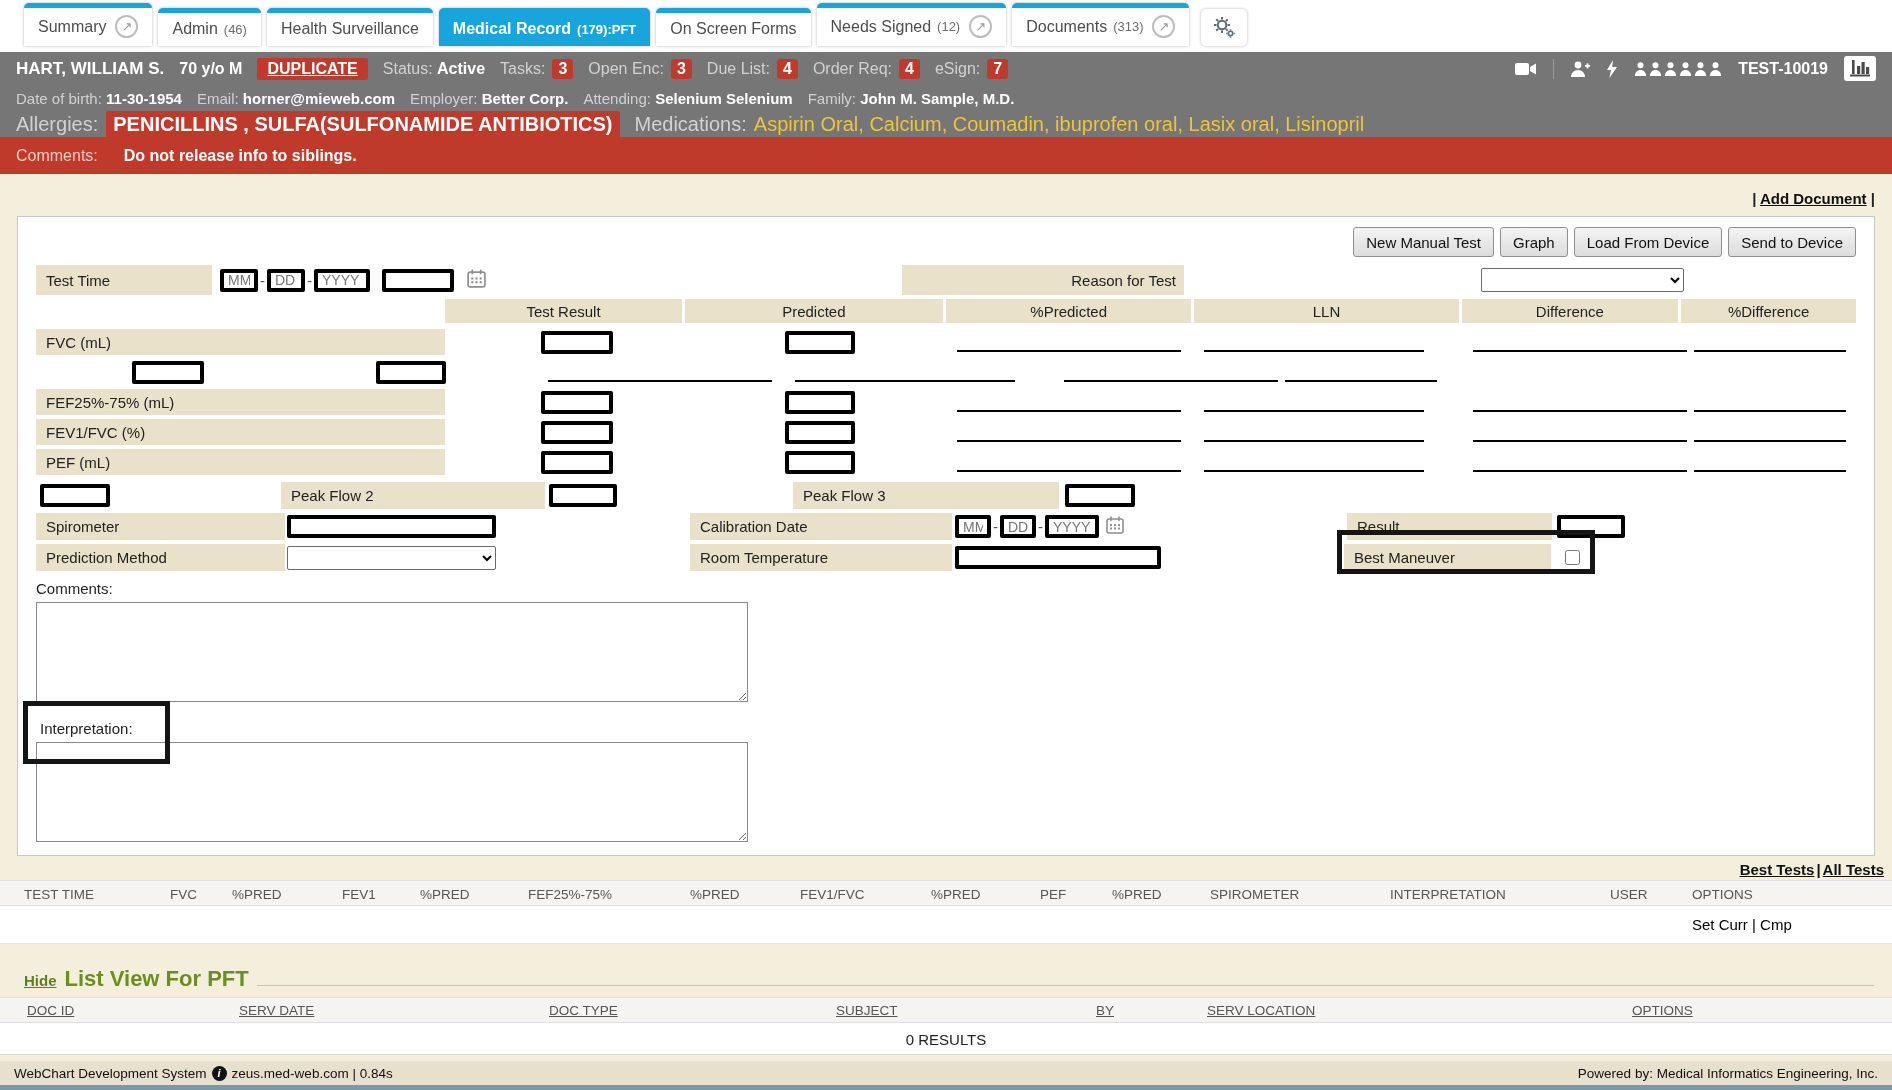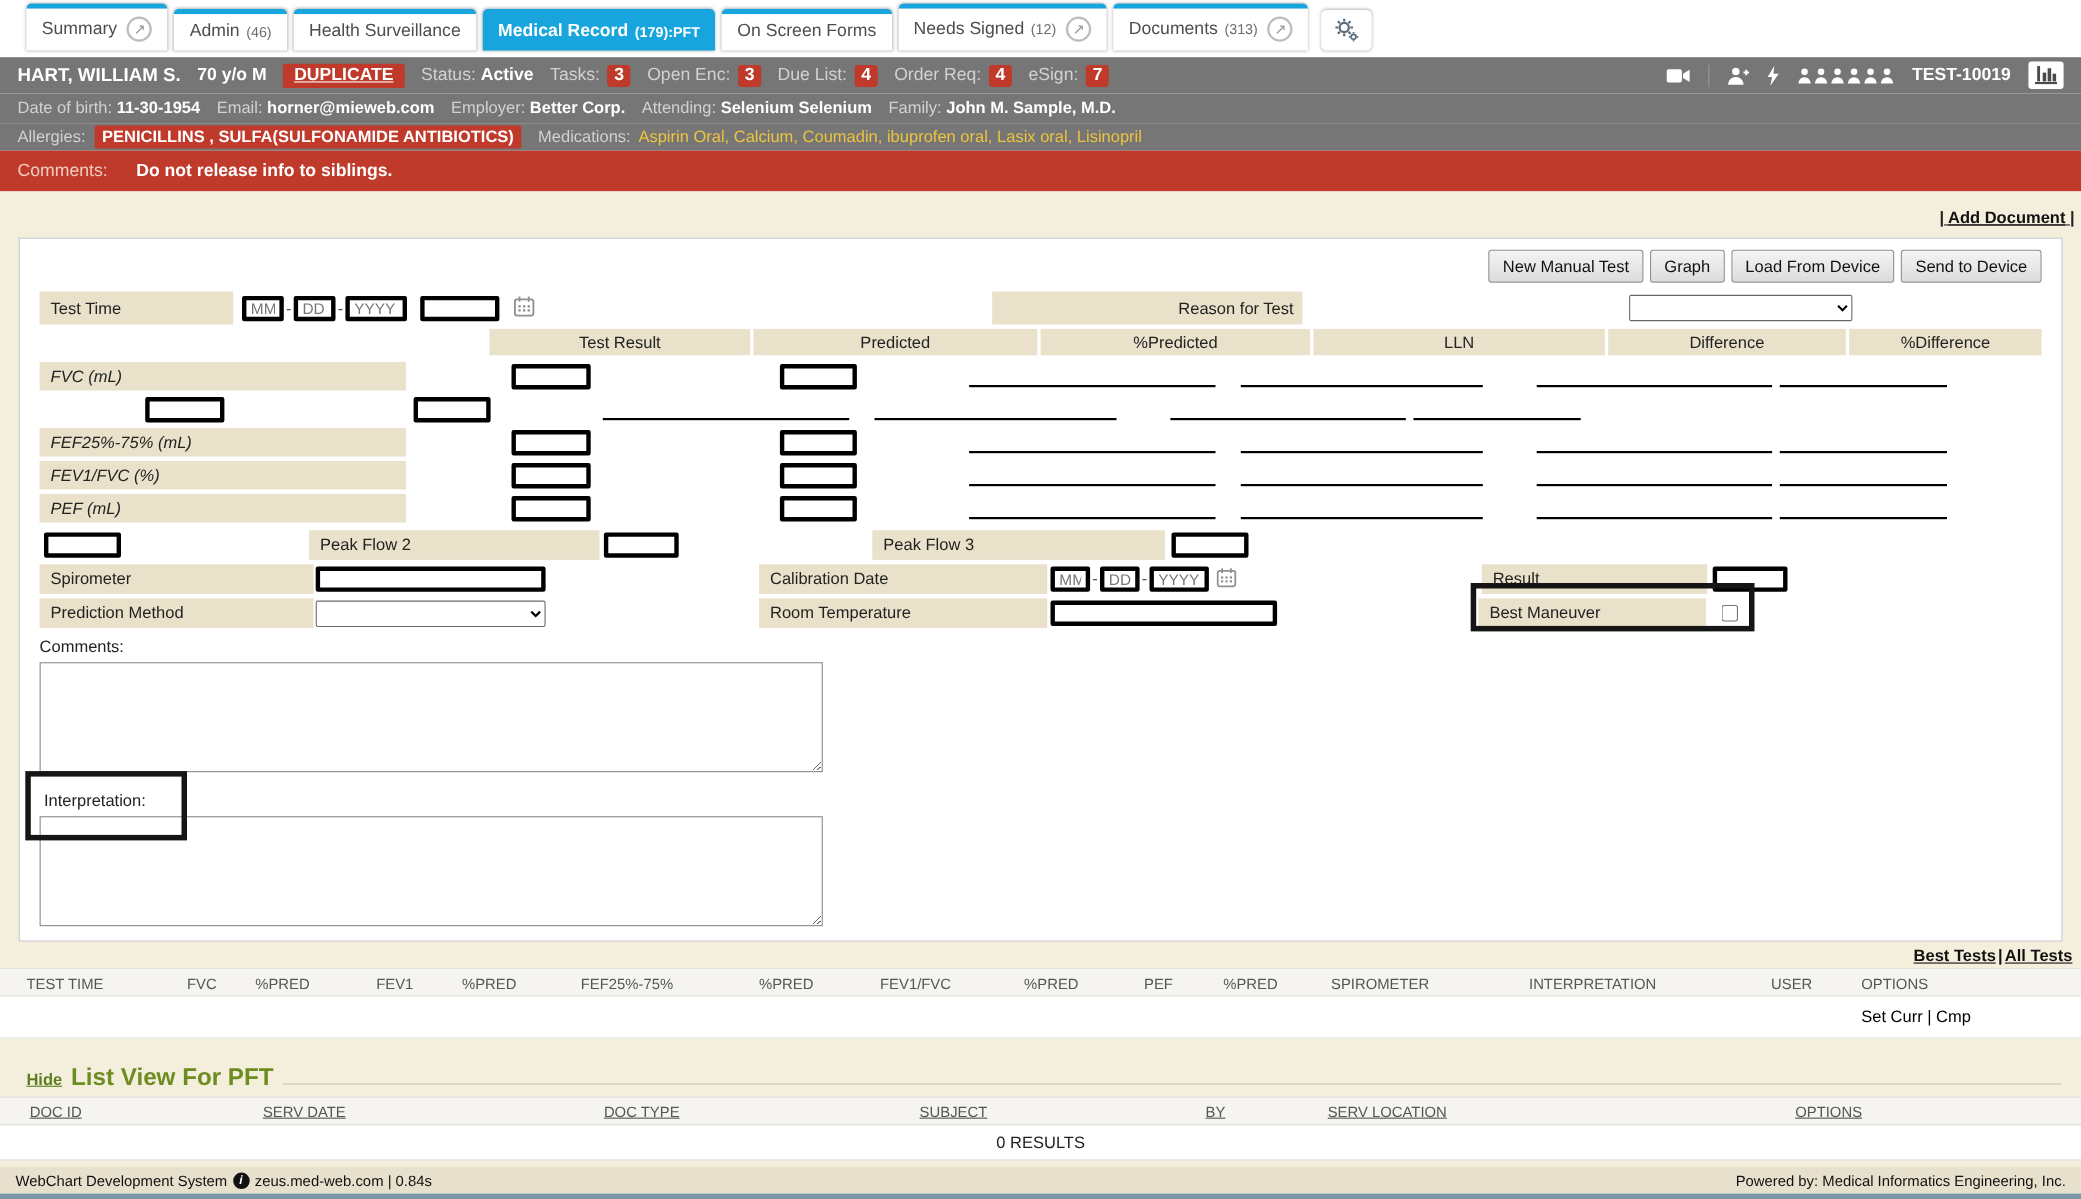--- a/index.html
+++ b/index.html
@@ -17,21 +17,21 @@
   .ext-icon { width:23px; height:23px; border:2px solid #bdbdbd; border-radius:50%;
               display:inline-flex; align-items:center; justify-content:center; color:#9a9a9a; font-size:13px; }
   .ext-icon::before { content:"\2197"; }
   .gearbtn { margin-left:6px; background:#fff; border:0; border-radius:5px; box-shadow:0 0 3px rgba(0,0,0,.3);
              padding:6px 11px 4px; cursor:pointer; align-self:center; }
 
   
   .pbar { background:#767676; color:#fff; display:flex; align-items:center; padding:0 16px; gap:15px; }
   .pbar-1 { height:33px; font-size:16px; }
   .pbar-2 { height:27px; font-size:15px; }
-  .pbar-3 { height:25px; font-size:15px;align-items:center; }
+  .pbar-3 { height:25px; font-size:20px;align-items:center; }
   .plabel { color:#d2d2d2; }
   .pval { color:#fff; font-weight:bold; }
   .pname { font-size:17px; font-weight:bold; }
   .redbadge { background:#bf3a2b; color:#fff; font-weight:bold; padding:2px 7px; border-radius:2px; }
   .dup { text-decoration:underline; cursor:pointer; padding:2px 10px; }
   .cnt { display:inline-flex; gap:7px; align-items:center; }
   .cnt .redbadge { padding:1px 6px; border-radius:3px; cursor:pointer; }
   .pright { margin-left:auto; display:flex; align-items:center; gap:16px; }
   .pright svg { display:block; }
   .vdiv { width:1px; height:20px; background:#9a9a9a; }
@@ -44,21 +44,21 @@
   .meds .med::after { content:", "; color:#ecc43d; }
   .meds .med:last-child::after { content:""; }
 
   
   .combar { background:#bf3a2b; color:#fff; height:37px; display:flex; align-items:center; padding:0 16px; gap:26px; font-size:16px; }
   .combar .clabel { color:#f0cdc2; }
   .combar .cval { font-weight:bold; }
 
   
   .page { background:#f4eedd; height:887px; }
-  .adddoc-row { text-align:right; padding:16px 6px 0; font-size:15px; font-weight:bold; height:38px;text-decoration:underline; }
+  .adddoc-row { text-align:right; padding:16px 17px 0; font-size:15px; font-weight:bold; height:38px; }
   .adddoc-row a { color:#111; cursor:pointer; }
   .adddoc-row::before { content:"| "; }
   .adddoc-row::after { content:" |"; }
 
   .panel { position:relative; background:#fff; border:1px solid #c6c6c6; margin:4px 17px 0; height:640px; padding:10px 18px 0; }
   .btnrow { display:flex; justify-content:flex-end; gap:6px; height:30px; }
   .btnrow button { font-family:"Liberation Sans",sans-serif; font-size:15px; padding:3px 12px;
                    background:linear-gradient(#f4f4f4,#dcdcdc); border:1px solid #8f8f8f; border-radius:3px; cursor:pointer; color:#111; }
 
   .form { margin-top:8px; font-size:15px; }
@@ -75,21 +75,21 @@
   .tt-label { width:176px; align-self:stretch; }
   .reason-cell { width:282px; margin-left:415px; align-self:stretch; justify-content:flex-end; padding-right:8px; }
   .reason-sel { width:203px; margin-left:297px; }
 
   .r-head { height:24px; margin-bottom:4px; display:flex; }
   .r-head .hcell { background:#e9e1ca; display:flex; align-items:center; justify-content:center; height:100%; margin-right:3px; }
   .sp412 { width:412px; }
   .hc1{width:238px;} .hc2{width:260px;} .hc3{width:247px;} .hc4{width:266px;} .hc5{width:218px;} .hc6{width:176px; margin-right:0!important;}
 
   .r-data { height:30px; }
-  .row-label { width:333px; align-self:stretch; height:26px; margin-top:2px;font-style:italic; }
+  .row-label { width:409px; align-self:stretch; height:26px; margin-top:2px; }
   .r-data .in1 { margin-left:96px; }
   .r-data .in2 { margin-left:172px; width:70px; }
   .uline { border-bottom:2px solid #000; align-self:flex-end; margin-bottom:5px; }
   .ul1 { margin-left:102px; width:224px; } .ul2 { margin-left:23px; width:220px; }
   .ul3 { margin-left:49px; width:214px; } .ul4 { margin-left:7px; width:152px; }
 
   .r-peak { height:27px; margin-top:5px; }
   .pf1l { width:409px; align-self:stretch; }
   .pf-in { width:70px; margin-left:4px; }
   .pf2l { width:264px; margin-left:171px; align-self:stretch; }

